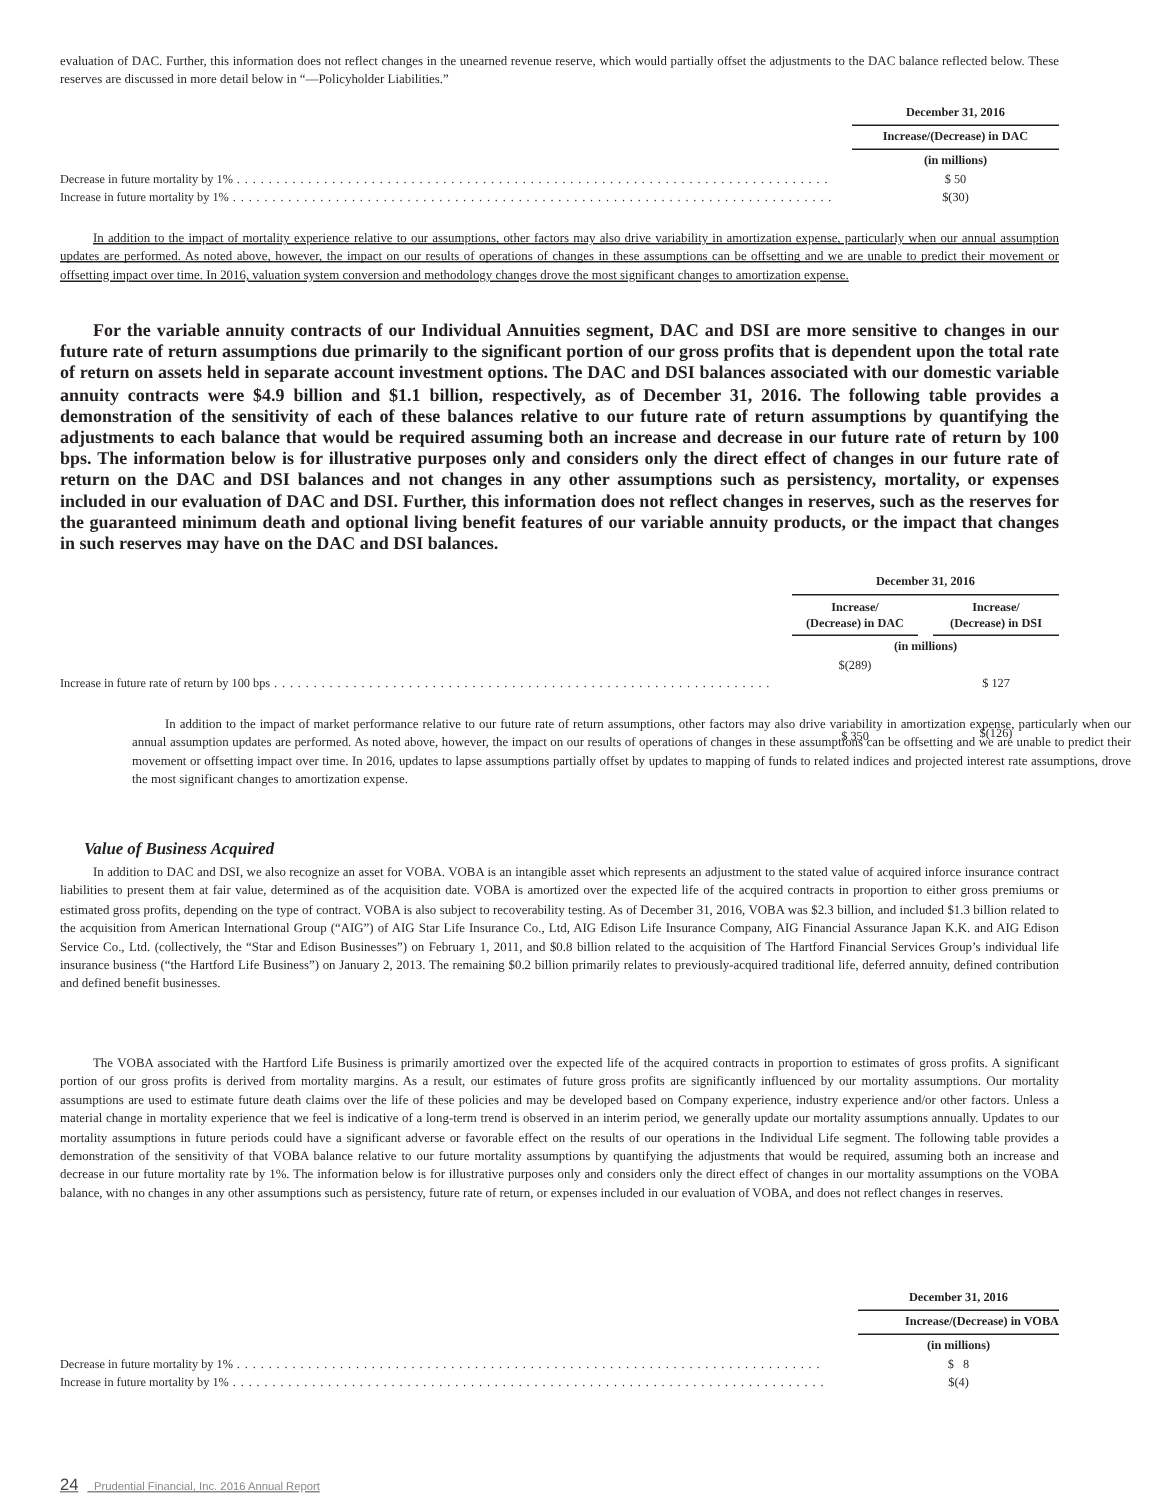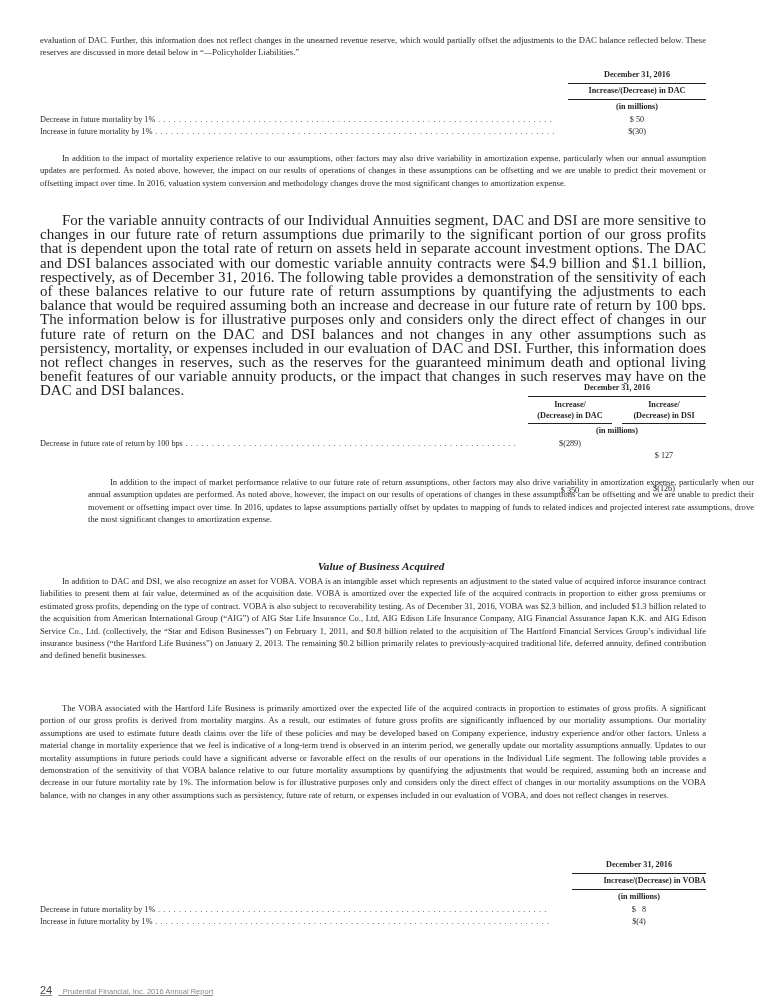--- a/index.html
+++ b/index.html
@@ -7,21 +7,21 @@
     width: 768px; height: 1000px; position: relative; overflow: hidden;
     font-family: "Liberation Serif", "DejaVu Serif", serif;
     color: #231f20;
   }
   .page { position: absolute; left: 40px; top: 0; width: 666px; }
   p.para {
     margin: 0; font-size: 8.6px; line-height: 12.4px;
     text-align: justify; text-justify: inter-word;
   }
   p.indent { text-indent: 22px; }
-  p.large { font-size: 15px; line-height: 14.2px; }
+  p.large { font-size: 12px; line-height: 14.2px; font-weight: bold; }
   .section-title {
     font-style: italic; font-size: 11.2px; line-height: 14px;
     margin: 0 0 0 16px;
   }
   .tbl { position: relative; width: 666px; font-size: 8.2px; }
   .tbl .hdr { position: absolute; text-align: center; font-weight: bold; }
   .tbl .rule { position: absolute; height: 0; border-top: 1.6px solid #231f20; }
   .tbl .row { position: absolute; left: 0; height: 12px; line-height: 12px; white-space: nowrap; }
   .tbl .lbl { position: absolute; left: 0; white-space: nowrap; overflow: hidden; }
   .tbl .lbl::after {
@@ -56,21 +56,21 @@
     <div class="row" style="top:44px; width:666px;">
       <span class="lbl" style="width:515px;">Decrease in future mortality by 1%</span>
       <span class="val" style="left:528px; width:138px;">$ 50</span>
     </div>
     <div class="row" style="top:56px; width:666px;">
       <span class="lbl" style="width:515px;">Increase in future mortality by 1%</span>
       <span class="val" style="left:528px; width:138px;">$(30)</span>
     </div>
   </div>
 
-  <div style="position:absolute; top:152px; left:0; width:666px;">
+  <div style="position:absolute; top:152px; left:0; width:666px;text-decoration:underline;">
     <p class="para indent">In addition to the impact of mortality experience relative to our assumptions, other factors may also drive variability in amortization expense, particularly when our annual assumption updates are performed. As noted above, however, the impact on our results of operations of changes in these assumptions can be offsetting and we are unable to predict their movement or offsetting impact over time. In 2016, valuation system conversion and methodology changes drove the most significant changes to amortization expense.</p>
   </div>
 
   <div style="position:absolute; top:213px; left:0; width:666px;">
     <p class="para indent large">For the variable annuity contracts of our Individual Annuities segment, DAC and DSI are more sensitive to changes in our future rate of return assumptions due primarily to the significant portion of our gross profits that is dependent upon the total rate of return on assets held in separate account investment options. The DAC and DSI balances associated with our domestic variable annuity contracts were $4.9 billion and $1.1 billion, respectively, as of December 31, 2016. The following table provides a demonstration of the sensitivity of each of these balances relative to our future rate of return assumptions by quantifying the adjustments to each balance that would be required assuming both an increase and decrease in our future rate of return by 100 bps. The information below is for illustrative purposes only and considers only the direct effect of changes in our future rate of return on the DAC and DSI balances and not changes in any other assumptions such as persistency, mortality, or expenses included in our evaluation of DAC and DSI. Further, this information does not reflect changes in reserves, such as the reserves for the guaranteed minimum death and optional living benefit features of our variable annuity products, or the impact that changes in such reserves may have on the DAC and DSI balances.</p>
   </div>
 
   <div class="tbl" style="position:absolute; top:383px; left:0; height:80px;">
     <div class="hdr" style="left:488px; width:178px; top:0;">December 31, 2016</div>
     <div class="rule" style="left:488px; width:178px; top:13px;"></div>
@@ -79,35 +79,35 @@
       <div>(Decrease) in DAC</div>
     </div>
     <div class="hdr" style="left:582px; width:84px; top:16px; line-height:11px;">
       <div>Increase/</div>
       <div>(Decrease) in DSI</div>
     </div>
     <div class="rule" style="left:488px; width:84px; top:40px;"></div>
     <div class="rule" style="left:582px; width:84px; top:40px;"></div>
     <div class="hdr" style="left:488px; width:178px; top:43px;">(in millions)</div>
     <div class="row" style="top:55px; width:666px;">
-      <span class="lbl" style="width:476px;">Decrease in future rate of return by 100 bps</span>
       <span class="val" style="left:488px; width:84px;">$(289)</span>
       <span class="val" style="left:582px; width:84px;margin-top:45px;">$(126)</span>
     </div>
     <div class="row" style="top:67px; width:666px;">
+      <span class="lbl" style="width:476px;">Increase in future rate of return by 100 bps</span>
       <span class="val" style="left:488px; width:84px;margin-top:35px;">$ 350</span>
       <span class="val" style="left:582px; width:84px;">$ 127</span>
     </div>
   </div>
 
   <div style="position:absolute; top:476px; left:0; width:666px;margin-left:48px;">
     <p class="para indent">In addition to the impact of market performance relative to our future rate of return assumptions, other factors may also drive variability in amortization expense, particularly when our annual assumption updates are performed. As noted above, however, the impact on our results of operations of changes in these assumptions can be offsetting and we are unable to predict their movement or offsetting impact over time. In 2016, updates to lapse assumptions partially offset by updates to mapping of funds to related indices and projected interest rate assumptions, drove the most significant changes to amortization expense.</p>
   </div>
 
-  <div style="position:absolute; top:559px; left:0; width:666px;text-align:center;">
+  <div style="position:absolute; top:559px; left:0; width:666px;">
     <h3 class="section-title">Value of Business Acquired</h3>
   </div>
 
   <div style="position:absolute; top:575px; left:0; width:666px;">
     <p class="para indent">In addition to DAC and DSI, we also recognize an asset for VOBA. VOBA is an intangible asset which represents an adjustment to the stated value of acquired inforce insurance contract liabilities to present them at fair value, determined as of the acquisition date. VOBA is amortized over the expected life of the acquired contracts in proportion to either gross premiums or estimated gross profits, depending on the type of contract. VOBA is also subject to recoverability testing. As of December 31, 2016, VOBA was $2.3 billion, and included $1.3 billion related to the acquisition from American International Group (“AIG”) of AIG Star Life Insurance Co., Ltd, AIG Edison Life Insurance Company, AIG Financial Assurance Japan K.K. and AIG Edison Service Co., Ltd. (collectively, the “Star and Edison Businesses”) on February 1, 2011, and $0.8 billion related to the acquisition of The Hartford Financial Services Group’s individual life insurance business (“the Hartford Life Business”) on January 2, 2013. The remaining $0.2 billion primarily relates to previously-acquired traditional life, deferred annuity, defined contribution and defined benefit businesses.</p>
   </div>
 
   <div style="position:absolute; top:702px; left:0; width:666px;">
     <p class="para indent">The VOBA associated with the Hartford Life Business is primarily amortized over the expected life of the acquired contracts in proportion to estimates of gross profits. A significant portion of our gross profits is derived from mortality margins. As a result, our estimates of future gross profits are significantly influenced by our mortality assumptions. Our mortality assumptions are used to estimate future death claims over the life of these policies and may be developed based on Company experience, industry experience and/or other factors. Unless a material change in mortality experience that we feel is indicative of a long-term trend is observed in an interim period, we generally update our mortality assumptions annually. Updates to our mortality assumptions in future periods could have a significant adverse or favorable effect on the results of our operations in the Individual Life segment. The following table provides a demonstration of the sensitivity of that VOBA balance relative to our future mortality assumptions by quantifying the adjustments that would be required, assuming both an increase and decrease in our future mortality rate by 1%. The information below is for illustrative purposes only and considers only the direct effect of changes in our mortality assumptions on the VOBA balance, with no changes in any other assumptions such as persistency, future rate of return, or expenses included in our evaluation of VOBA, and does not reflect changes in reserves.</p>
   </div>

